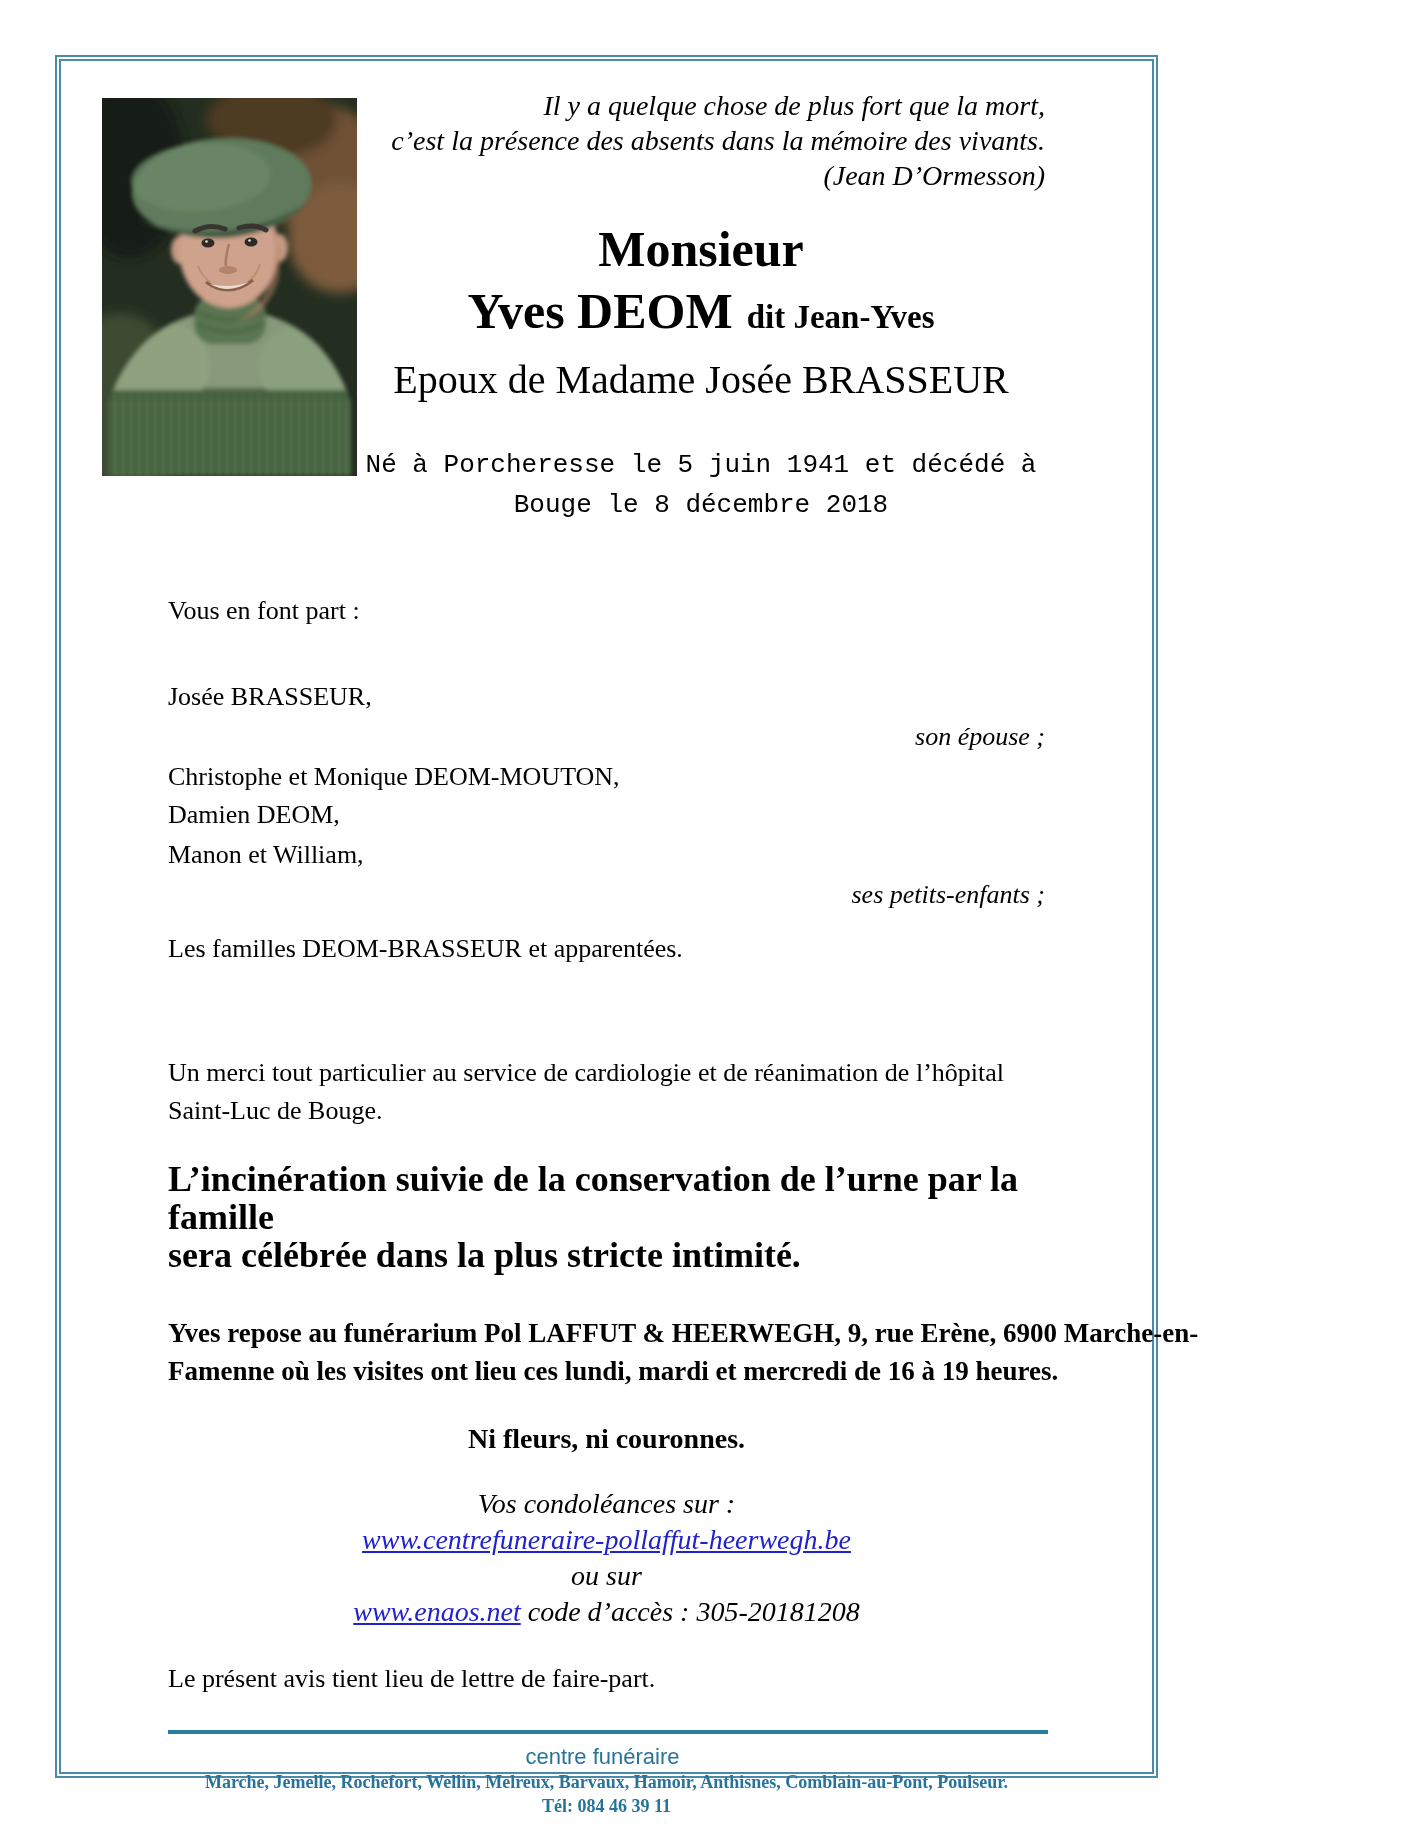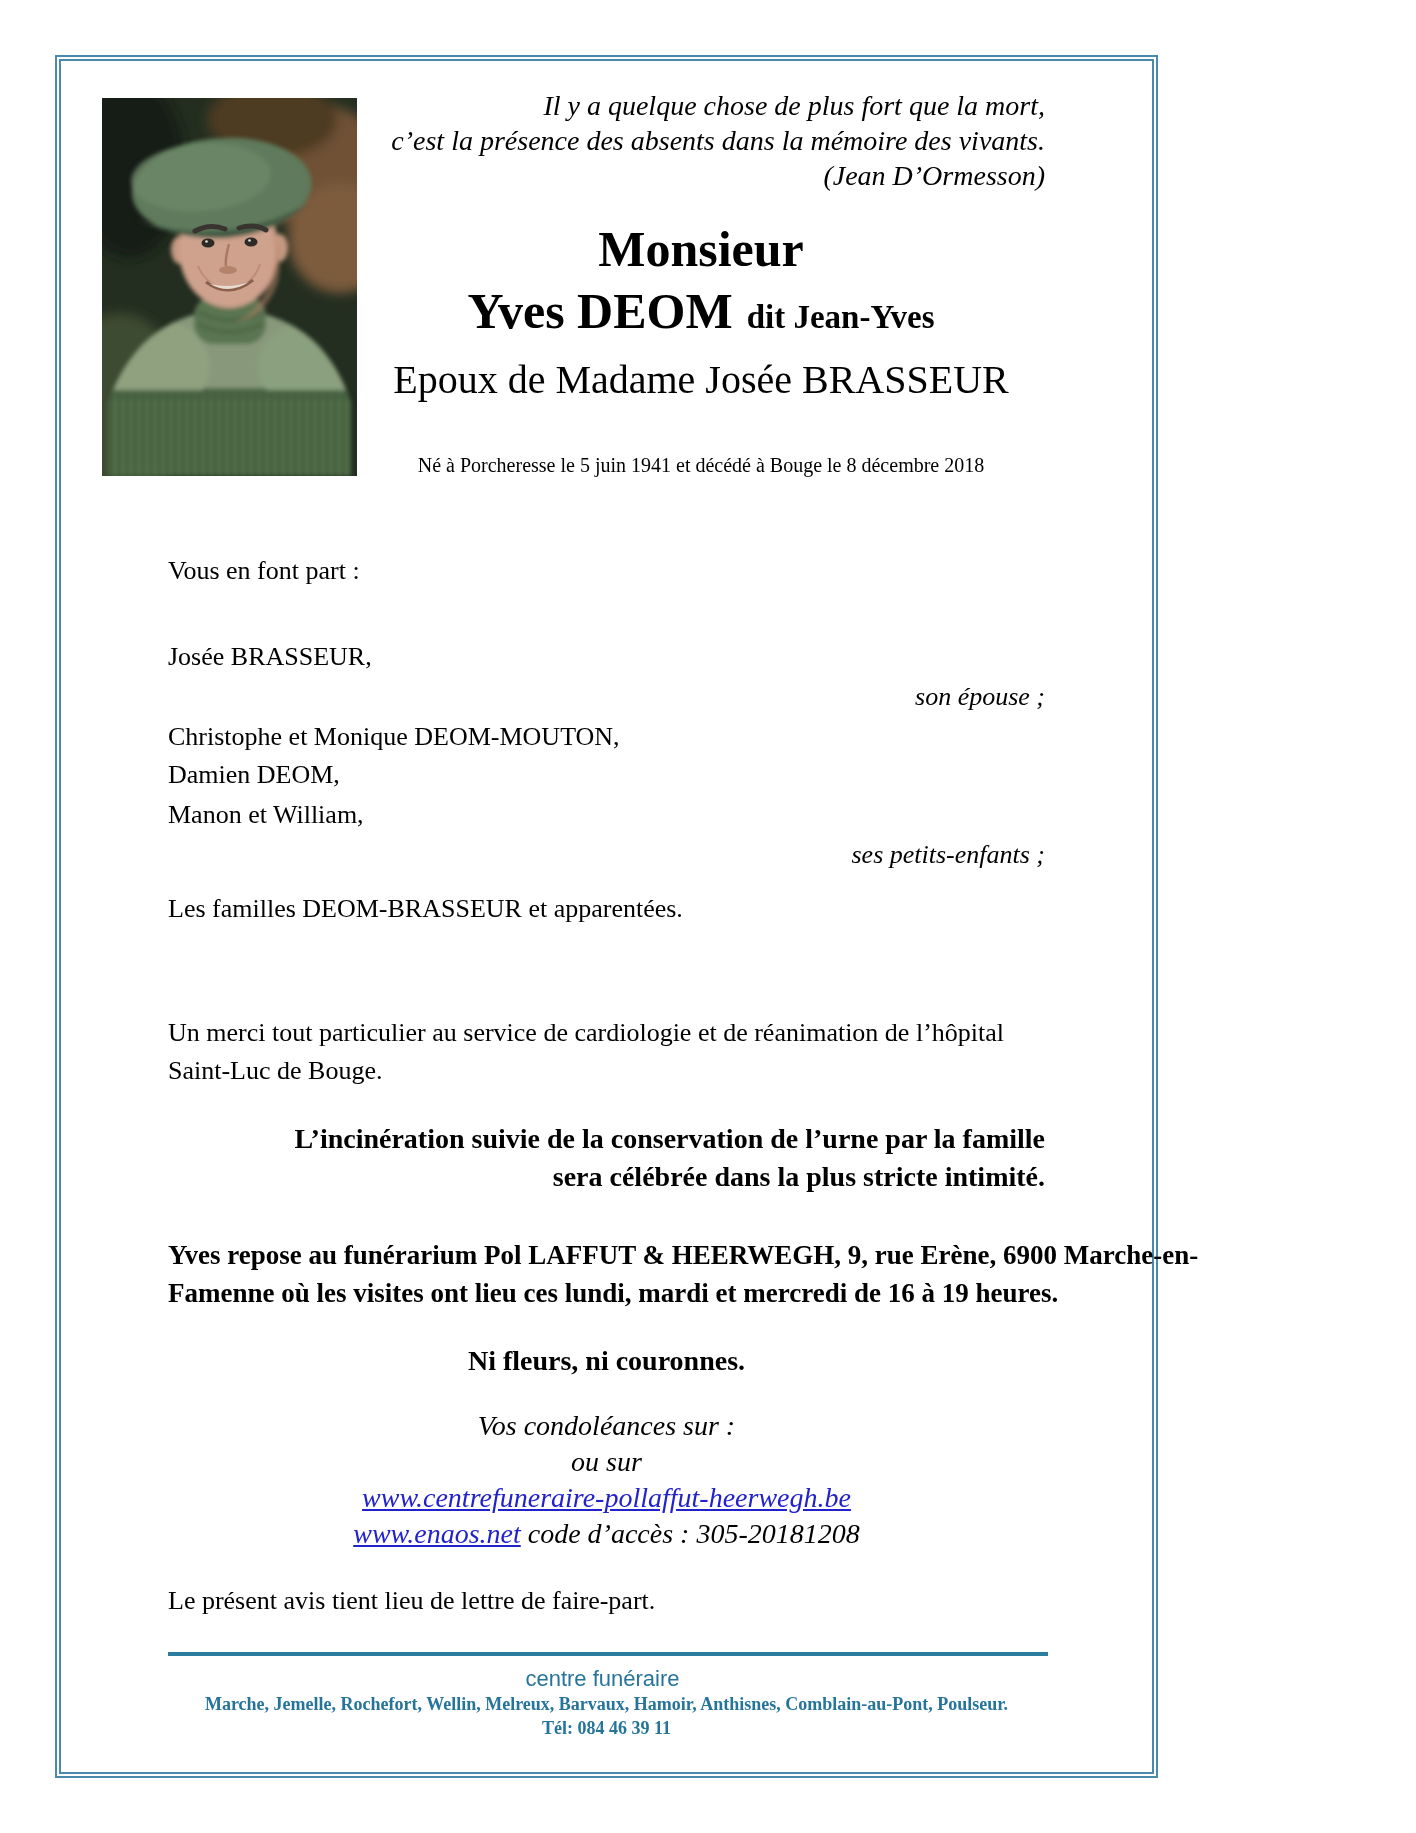--- a/index.html
+++ b/index.html
@@ -14,31 +14,31 @@
   .header{display:flex;align-items:flex-start;}
   .photo{width:255px;height:378px;margin:98px 0 0 -66px;flex:0 0 auto;}
   .photo svg{display:block;width:255px;height:378px;}
   .header-text{flex:1;min-width:0;}
   .quote{margin-top:88px;text-align:right;font-style:italic;font-size:28px;line-height:35px;}
   .salutation{margin-top:26px;text-align:center;font-weight:bold;font-size:50px;line-height:60px;}
   .name-line{text-align:center;font-weight:bold;line-height:64px;}
   .name-line .name{font-size:50px;}
   .name-line .alias{font-size:33px;margin-left:10px;}
   .spouse{text-align:center;font-size:40px;line-height:50px;}
-  .born{margin-top:40px;text-align:center;font-size:20px;line-height:40px;}
+  .born{margin-top:40px;text-align:center;font-size:26px;line-height:40px;font-family:Liberation Mono, monospace;}
 
   
   .body-line{font-size:26px;line-height:38px;}
   .relation{font-size:26px;line-height:38px;font-style:italic;text-align:right;}
   .intro{margin-top:67px;}
   .m-josee{margin-top:48px;}
   .m-rel1,.m-chris,.m-rel2,.m-manon,.m-rel3{margin-top:2px;}
   .m-familles{margin-top:16px;}
   .m-merci{margin-top:86px;}
-  .ceremony{margin-top:30px;text-align:right;font-weight:bold;font-size:28px;line-height:38px;}
+  .ceremony{margin-top:30px;text-align:left;font-weight:bold;font-size:36px;line-height:38px;}
   .repose{margin-top:40px;text-align:center;font-weight:bold;font-size:27px;line-height:38px;white-space:nowrap;}
   .no-flowers{margin-top:30px;text-align:center;font-weight:bold;font-size:28px;line-height:38px;}
   .cond{margin-top:28px;text-align:center;font-style:italic;font-size:28px;line-height:36px;}
   .cond a{color:#2222cc;text-decoration:underline;}
   .closing{margin-top:30px;}
 
   
   .divider{margin:32px auto 0 auto;width:880px;height:4px;background:#2b7d9e;}
   .logo-row{margin-top:10px;display:flex;justify-content:center;align-items:baseline;
             font-family:"Liberation Sans","DejaVu Sans",sans-serif;color:#26749a;}
@@ -165,24 +165,24 @@
 
     <div class="repose">
       <div>Yves repose au funérarium Pol LAFFUT &amp; HEERWEGH, 9, rue Erène, 6900 Marche-en-</div>
       <div>Famenne où les visites ont lieu ces lundi, mardi et mercredi de 16 à 19 heures.</div>
     </div>
 
     <div class="no-flowers">Ni fleurs, ni couronnes.</div>
 
     <div class="cond">
       <div>Vos condoléances sur :</div>
-      <div>ou sur</div>
       <div>
         <a href="#">www.centrefuneraire-pollaffut-heerwegh.be</a>
       </div>
+      <div>ou sur</div>
       <div>
         <a href="#">www.enaos.net</a>
         <span>code d’accès : 305-20181208</span>
       </div>
     </div>
 
     <div class="body-line closing">Le présent avis tient lieu de lettre de faire-part.</div>
 
     <div class="divider"></div>
 

